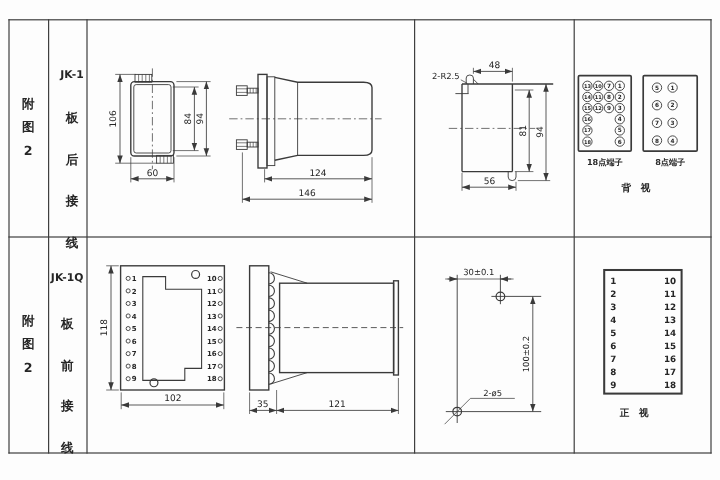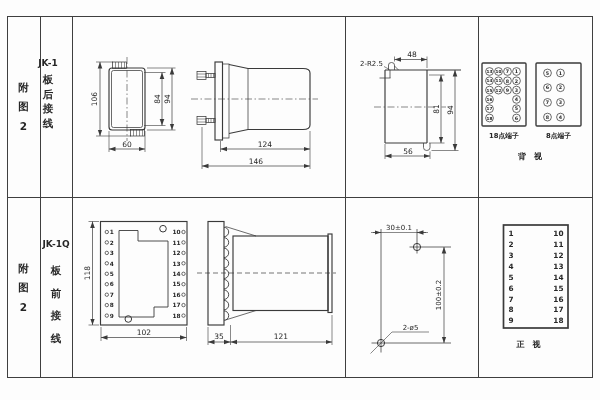--- a/index.html
+++ b/index.html
@@ -48,28 +48,28 @@
     <span>附</span>
     <span>图</span>
     <span>2</span>
   </div>
   <div class="cell figchars" style="left:8px;top:198px;width:31px;height:179px">
     <span>附</span>
     <span>图</span>
     <span>2</span>
   </div>
 
-  <div class="cell modelcell" style="left:33px;top:17px;width:30px;height:179px;padding-top:42px;gap:4px;box-sizing:border-box;">
+  <div class="cell modelcell" style="left:45px;top:17px;width:30px;height:179px;padding-top:42px;gap:24px;box-sizing:border-box;">
     <span class="modelname" style="margin-bottom:2px;">JK-1</span>
     <span>板</span>
     <span>后</span>
     <span>接</span>
     <span>线</span>
   </div>
-  <div class="cell modelcell" style="left:41px;top:210px;width:30px;height:179px;padding-top:30px;gap:12px;box-sizing:border-box;">
+  <div class="cell modelcell" style="left:41px;top:198px;width:30px;height:179px;padding-top:30px;gap:24px;box-sizing:border-box;">
     <span class="modelname" style="margin-bottom:4px;">JK-1Q</span>
     <span>板</span>
     <span>前</span>
     <span>接</span>
     <span>线</span>
   </div>
 
   <svg style="left:72px;top:16px;" width="273" height="181" viewBox="72 16 273 181">
     <defs>
       <marker id="arA" markerUnits="userSpaceOnUse" markerWidth="8" markerHeight="6" refX="6.5" refY="3" orient="auto-start-reverse">

